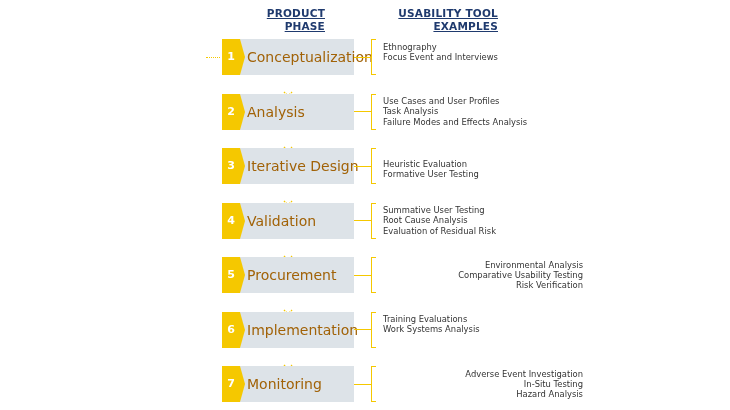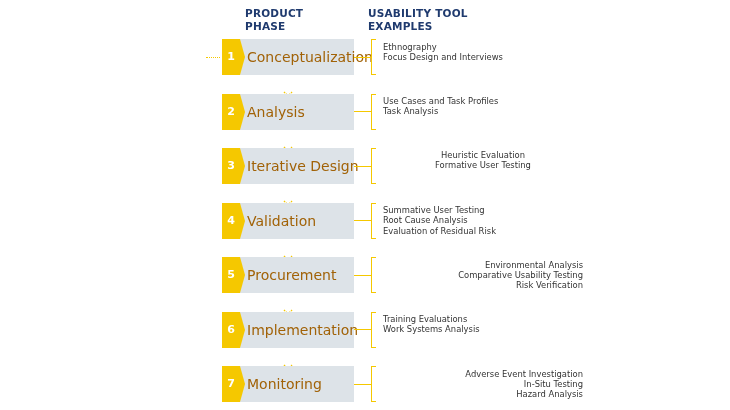--- a/index.html
+++ b/index.html
@@ -1,22 +1,22 @@
 <!DOCTYPE html>
 <html><head>
 <meta charset="utf-8">
 <style>
   html, body { margin: 0; padding: 0; }
   body {
     width: 730px; height: 410px; background: #ffffff; position: relative; overflow: hidden;
     font-family: "DejaVu Sans", "Liberation Sans", sans-serif;
   }
   .hdr {
-    position: absolute; top: 7px; text-align: left;
-    color: #1f3a6e; font-weight: bold; font-size: 10.5px; line-height: 13px; letter-spacing: 0.2px;
+    position: absolute; top: 7px; text-align: right;
+    color: #1f3a6e; font-weight: bold; font-size: 10.5px; line-height: 13px; letter-spacing: 0.2px; text-decoration: underline;
   }
   .hdr-phase { left: 245px; width: 80px; }
   .hdr-tools { left: 368px; width: 130px; }
   .hdr span { display: block; }
 
   .lead-dots {
     position: absolute; left: 206px; top: 57px; width: 14px; height: 0;
     border-top: 1.5px dotted #f5c800;
   }
   .step {
@@ -74,49 +74,50 @@
     <div class="step" style="top: 39px;">
       <div class="badge">
         <span class="badge-num">1</span>
       </div>
       <span class="step-label">Conceptualization</span>
     </div>
     <div class="connector" style="top: 56.5px;"></div>
     <div class="bracket" style="top: 39px;"></div>
     <div class="tools" style="top: 41.5px;">
       <div>Ethnography</div>
-      <div>Focus Design and Interviews</div>
+      <div>Focus Event and Interviews</div>
     </div>
     <div class="arrow" style="top: 82px;"><svg width="10" height="6" viewBox="0 0 10 6">
         <polyline points="1,1 5,5 9,1" fill="none" stroke="#f5c800" stroke-width="1.4" stroke-dasharray="1.5,1"></polyline>
       </svg></div>
     <div class="step" style="top: 93.5px;">
       <div class="badge">
         <span class="badge-num">2</span>
       </div>
       <span class="step-label">Analysis</span>
     </div>
     <div class="connector" style="top: 111px;"></div>
     <div class="bracket" style="top: 93.5px;"></div>
     <div class="tools" style="top: 96px;">
-      <div>Use Cases and Task Profiles</div>
+      <div>Use Cases and User Profiles</div>
       <div>Task Analysis</div>
+      <div>Failure Modes and Effects Analysis</div>
     </div>
     <div class="arrow" style="top: 136.5px;"><svg width="10" height="6" viewBox="0 0 10 6">
         <polyline points="1,1 5,5 9,1" fill="none" stroke="#f5c800" stroke-width="1.4" stroke-dasharray="1.5,1"></polyline>
       </svg></div>
     <div class="step" style="top: 148px;">
       <div class="badge">
         <span class="badge-num">3</span>
       </div>
       <span class="step-label">Iterative Design</span>
     </div>
     <div class="connector" style="top: 165.5px;"></div>
     <div class="bracket" style="top: 148px;"></div>
-    <div class="tools" style="top: 150px; text-align: center;">
+    <div class="tools" style="top: 159px;">
       <div>Heuristic Evaluation</div>
       <div>Formative User Testing</div>
     </div>
     <div class="arrow" style="top: 191px;"><svg width="10" height="6" viewBox="0 0 10 6">
         <polyline points="1,1 5,5 9,1" fill="none" stroke="#f5c800" stroke-width="1.4" stroke-dasharray="1.5,1"></polyline>
       </svg></div>
     <div class="step" style="top: 202.5px;">
       <div class="badge">
         <span class="badge-num">4</span>
       </div>

